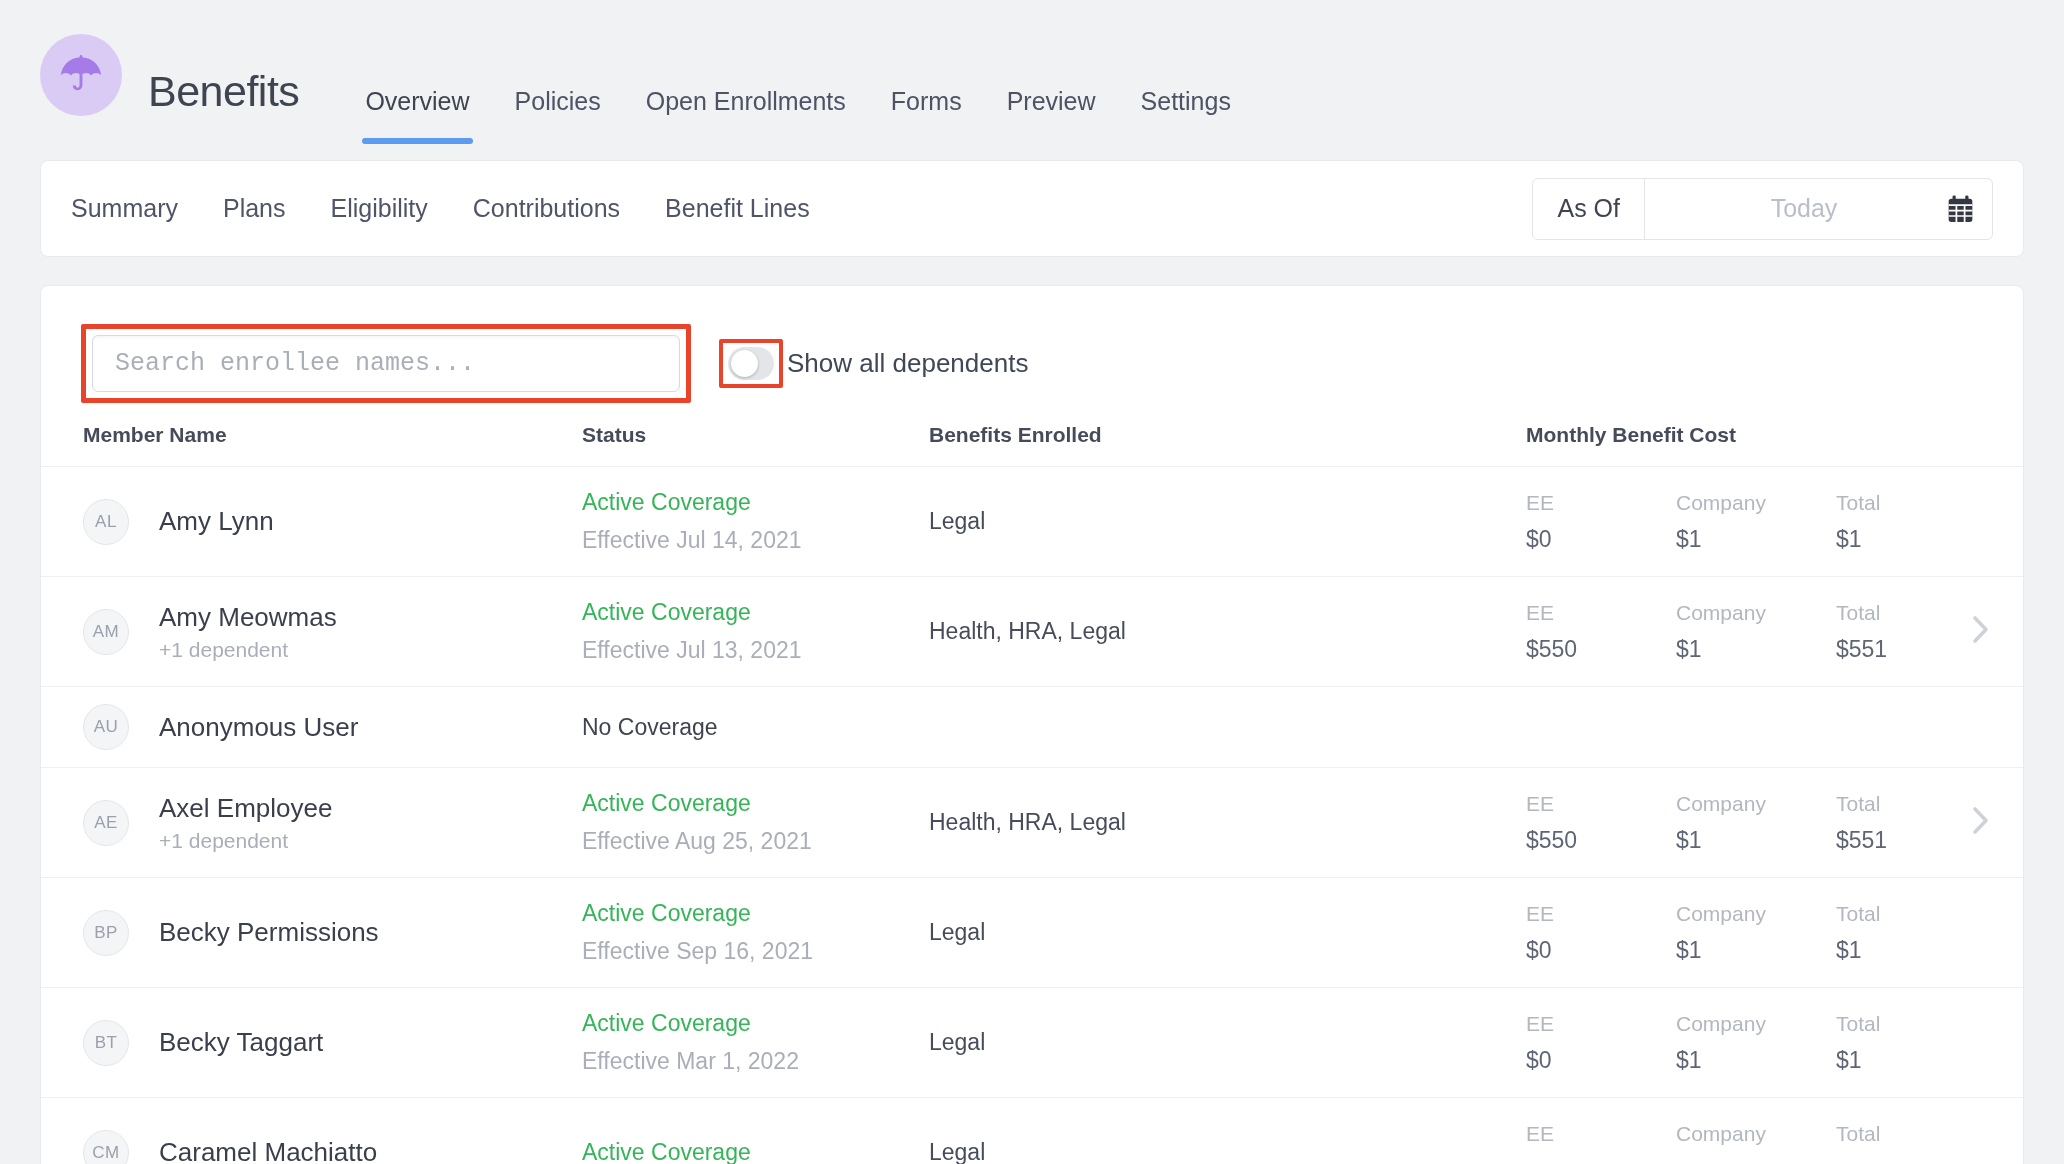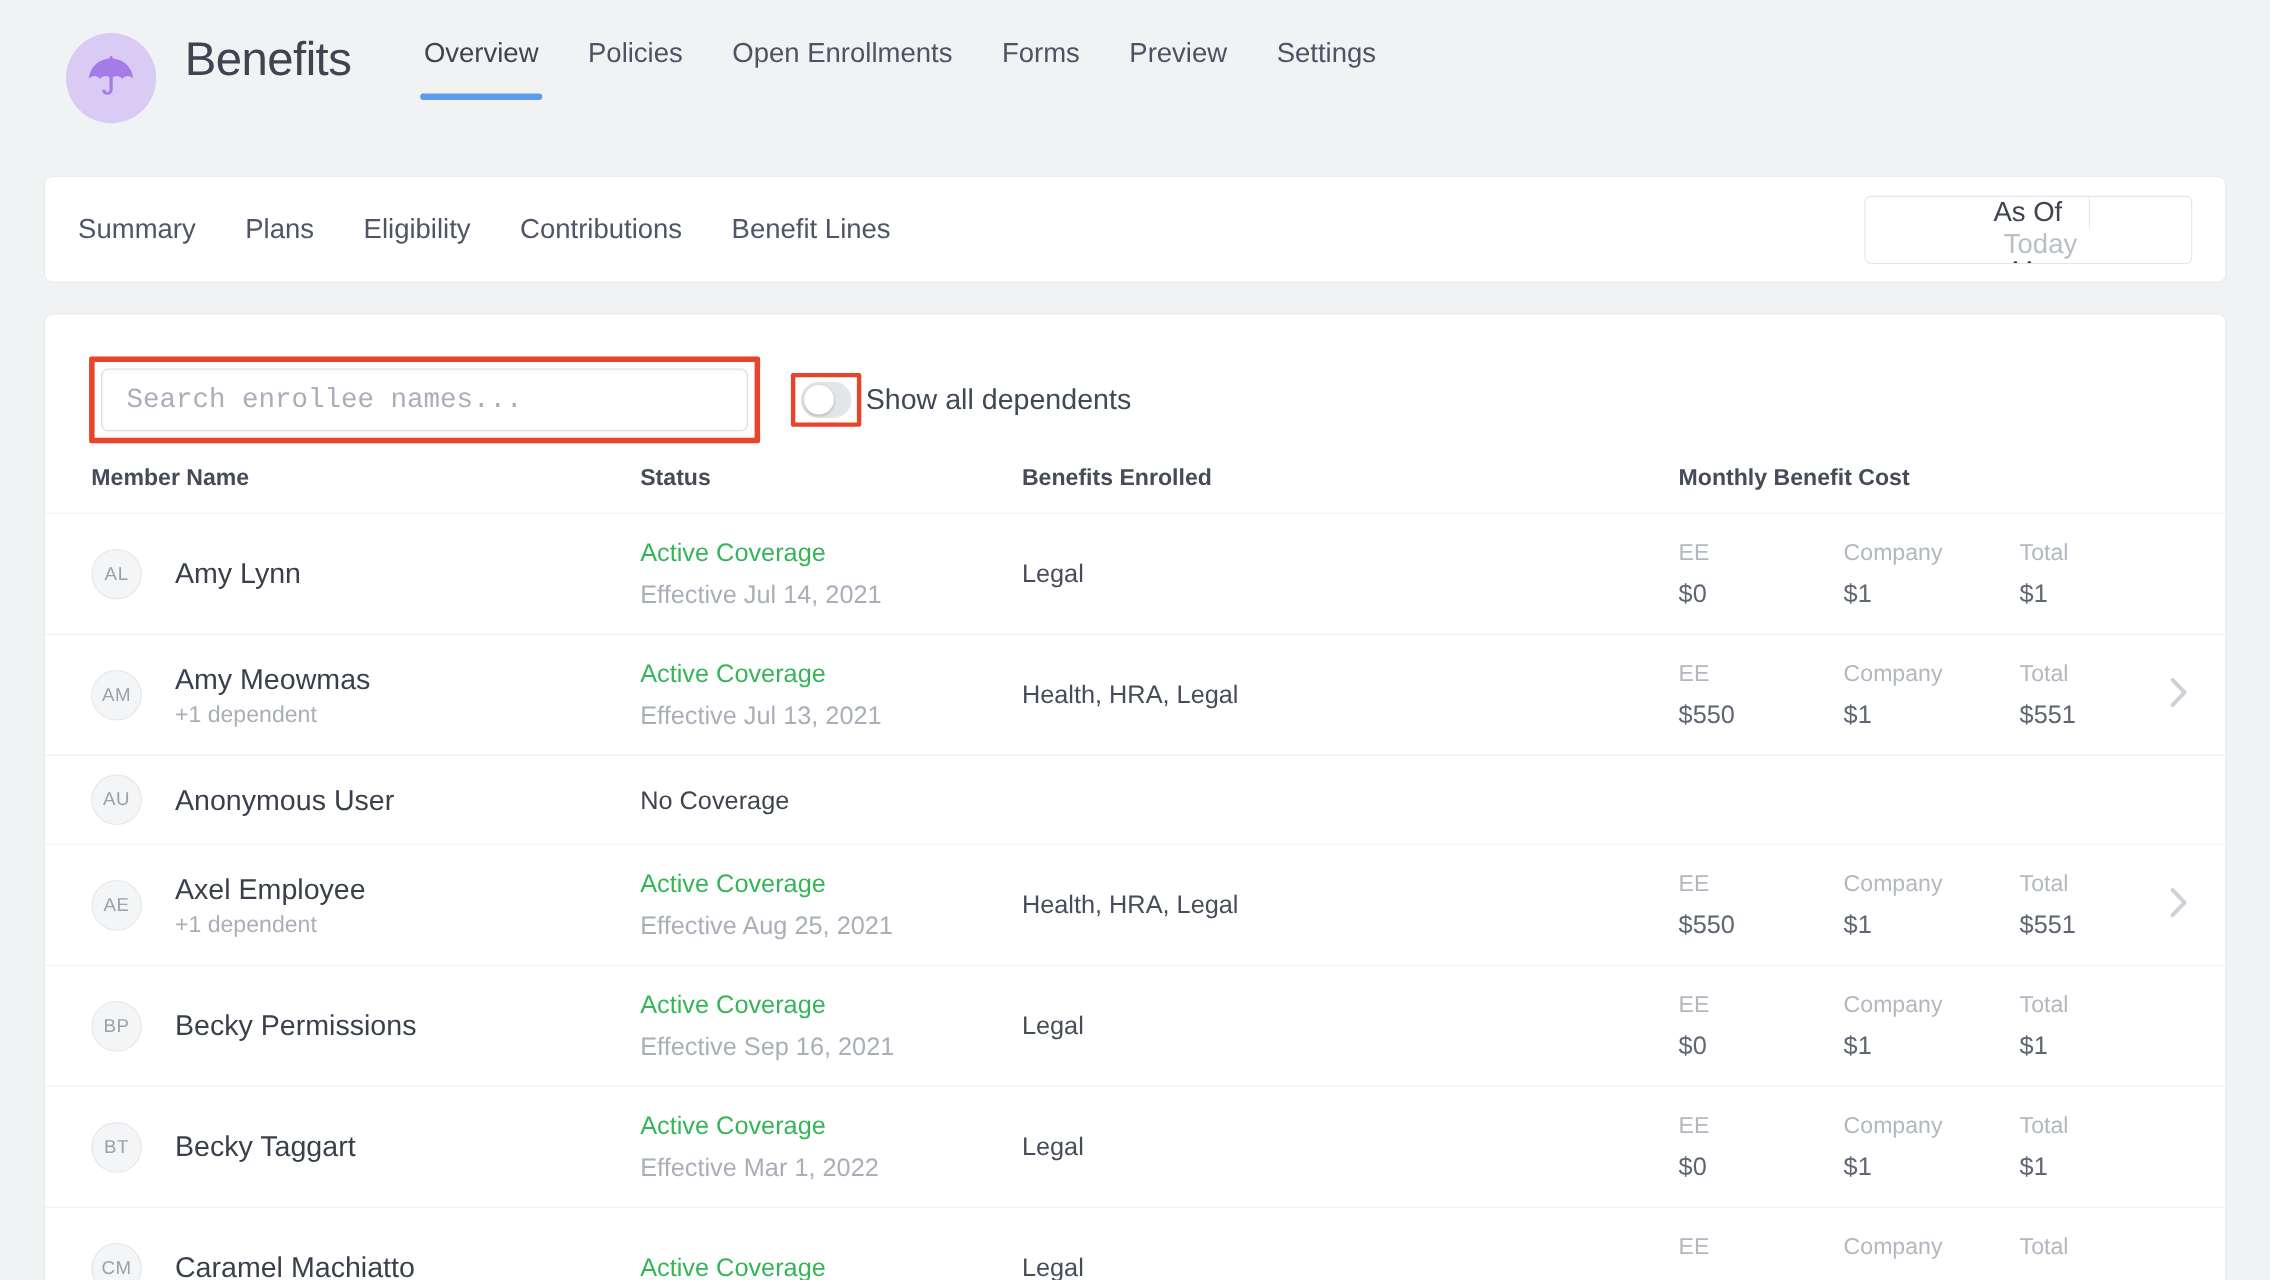--- a/index.html
+++ b/index.html
@@ -4,39 +4,39 @@
 <style>
   * { box-sizing: border-box; }
   html,body { margin:0; padding:0; }
   body {
     width:2064px; height:1164px; overflow:hidden; position:relative;
     background:#f1f2f4; color:#3f4450;
     font-family:"Liberation Sans", sans-serif;
   }
 
   
-  .app-header { display:flex; align-items:flex-start; padding:30px 40px 0 60px; height:116px; }
+  .app-header { display:flex; align-items:flex-end; padding:30px 40px 0 40px; height:116px; }
   .logo-circle { width:82px; height:82px; border-radius:50%; background:#dacbf4;
     display:flex; align-items:center; justify-content:center; flex:0 0 auto; }
   .page-title { font-size:43px; font-weight:400; color:#3e4450; margin:0 0 0 26px; letter-spacing:-0.5px; }
   .top-nav { display:flex; gap:45px; margin-left:66px; margin-top:4px; }
   .nav-item { font-size:25px; color:#4d5364; position:relative; cursor:pointer; white-space:nowrap; }
   .nav-item.active { color:#3e4450; }
   .nav-item .underline { position:absolute; left:-3px; right:-3px; bottom:-28px; height:6px;
     border-radius:3px; }
 
   
   .subnav-card { margin:44px 40px 0; background:#fff; border:1px solid #e8eaec; border-radius:8px;
     height:97px; display:flex; align-items:stretch; padding:0 30px; }
   .subnav-tabs { display:flex; gap:45px; align-items:stretch; }
   .subtab { font-size:25px; color:#4f5566; display:flex; align-items:center; position:relative; cursor:pointer; white-space:nowrap; }
   .subtab.active { font-weight:bold; color:#343a48; }
   .subtab .underline { position:absolute; bottom:0; left:-2px; right:-2px; height:6px; border-radius:3px 3px 0 0; }
   .asof { margin-left:auto; align-self:center; display:flex; align-items:center;
-    border:1px solid #e3e5e9; border-radius:6px; height:62px; background:#fff; overflow:hidden;flex-direction:column; }
+    border:1px solid #e3e5e9; border-radius:6px; height:62px; background:#fff; overflow:hidden; }
   .asof-label { padding:0 24px; font-size:25px; color:#3f4450; border-right:1px solid #e3e5e9;
     height:100%; display:flex; align-items:center; }
   .asof-input { border:none; outline:none; width:296px; font-size:25px; padding:0 0 0 22px;
     color:#3f4450; font-family:inherit; background:transparent;text-align:center; }
   .asof-input::placeholder { color:#b9bec8; }
   .asof-cal { padding:0 18px 0 6px; display:flex; align-items:center; cursor:pointer; }
 
   
   .main-card { margin:28px 40px 0; background:#fff; border:1px solid #e8eaec; border-radius:8px;
     height:980px; padding:38px 0 0; }

